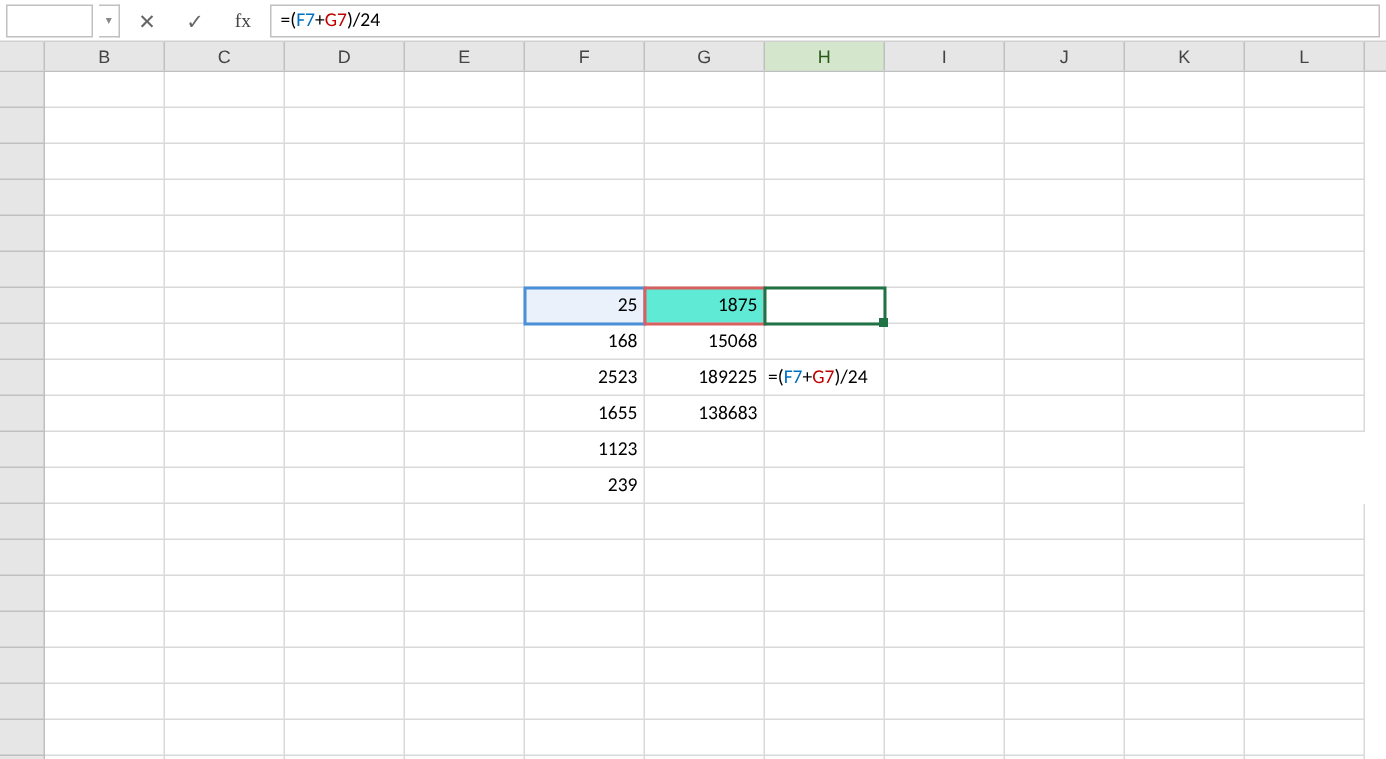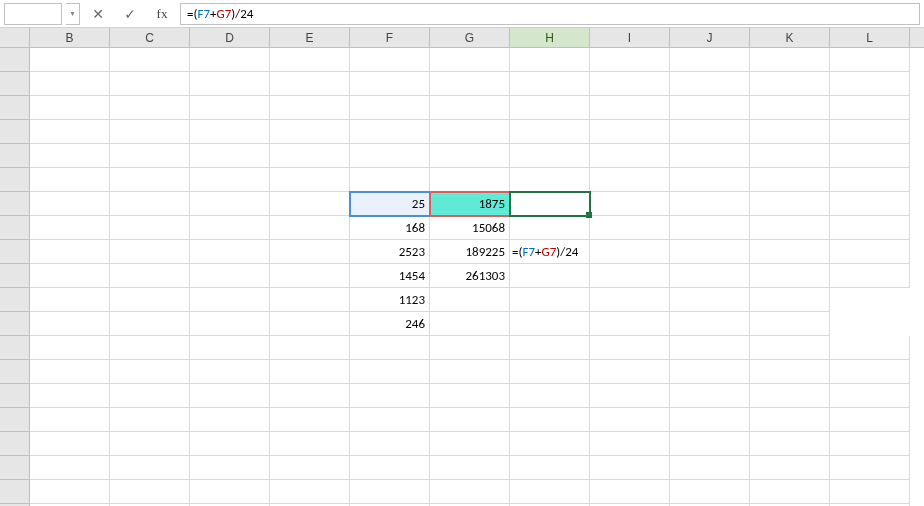--- a/index.html
+++ b/index.html
@@ -337,22 +337,22 @@
         <div class="cell"></div>
         <div class="cell"></div>
         <div class="cell"></div>
       </div>
       <div class="row">
         <div class="row-header"></div>
         <div class="cell"></div>
         <div class="cell"></div>
         <div class="cell"></div>
         <div class="cell"></div>
-        <div class="cell">1454</div>
-        <div class="cell">261303</div>
+        <div class="cell">1655</div>
+        <div class="cell">138683</div>
         <div class="cell"></div>
         <div class="cell"></div>
         <div class="cell"></div>
         <div class="cell"></div>
         <div class="cell"></div>
       </div>
       <div class="row">
         <div class="row-header"></div>
         <div class="cell"></div>
         <div class="cell"></div>
@@ -364,21 +364,21 @@
         <div class="cell"></div>
         <div class="cell"></div>
         <div class="cell"></div>
       </div>
       <div class="row">
         <div class="row-header"></div>
         <div class="cell"></div>
         <div class="cell"></div>
         <div class="cell"></div>
         <div class="cell"></div>
-        <div class="cell">246</div>
+        <div class="cell">239</div>
         <div class="cell"></div>
         <div class="cell"></div>
         <div class="cell"></div>
         <div class="cell"></div>
         <div class="cell"></div>
       </div>
       <div class="row">
         <div class="row-header"></div>
         <div class="cell"></div>
         <div class="cell"></div>

